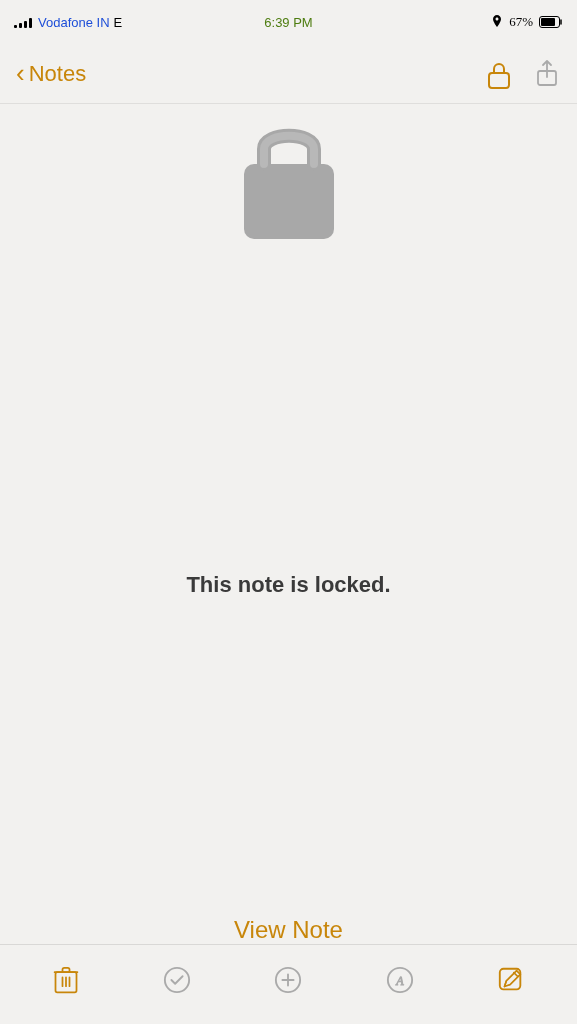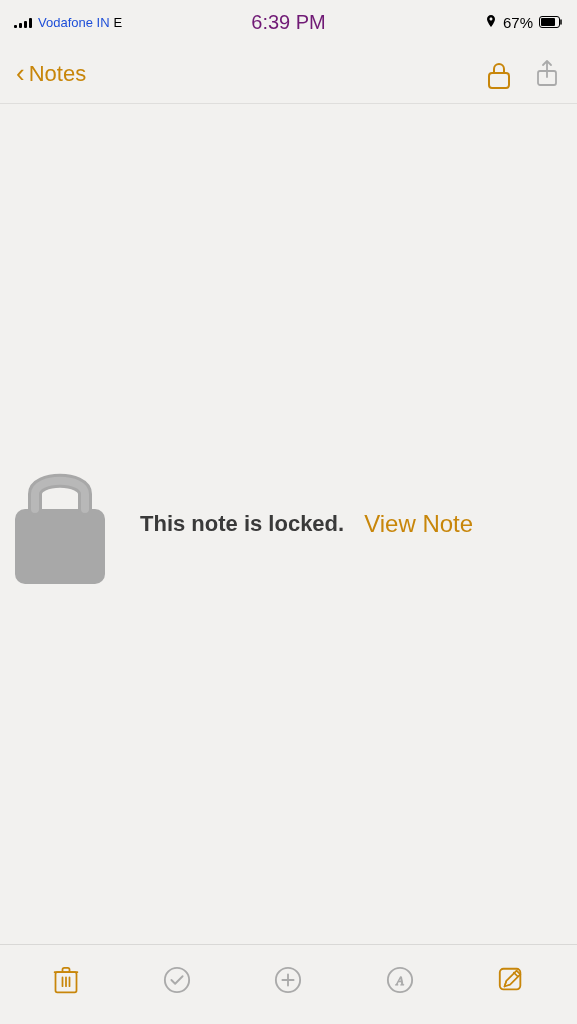--- a/index.html
+++ b/index.html
@@ -39,38 +39,39 @@
       margin-left: 2px;
     }
 
     .network-type {
       font-size: 13px;
       font-weight: 500;
       color: #000;
     }
 
     .status-center {
-      font-size: 20px;
+      font-size: 13px;
       font-weight: 500;
-      color: #701a75;
+      color: #4d7c0f;
       position: absolute;
       left: 50%;
       transform: translateX(-50%);
     }
 
     .status-right {
       display: flex;
       align-items: center;
       gap: 6px;
     }
 
     .battery-pct {
-      font-size: 15px;
+      font-size: 13px;
       font-weight: 500;
       color: #000;
+      font-family: Liberation Serif, serif;
     }
 
     
     .signal-bars {
       display: flex;
       align-items: flex-end;
       gap: 2px;
       height: 12px;
     }
 
@@ -146,23 +147,23 @@
       align-items: center;
       justify-content: center;
       cursor: pointer;
     }
 
     
     .main-content {
       width: 100%;
       height: calc(1024px - 44px - 60px - 80px);
       display: flex;
-      flex-direction: row;
-      align-items: center;
-      justify-content: flex-start;
+      flex-direction: column;
+      align-items: center;
+      justify-content: space-between;
       background: #f2f1ef;
       gap: 20px;
     }
 
     .locked-icon-container {
       display: flex;
       align-items: center;
       justify-content: center;
       margin-bottom: 10px;
     }

